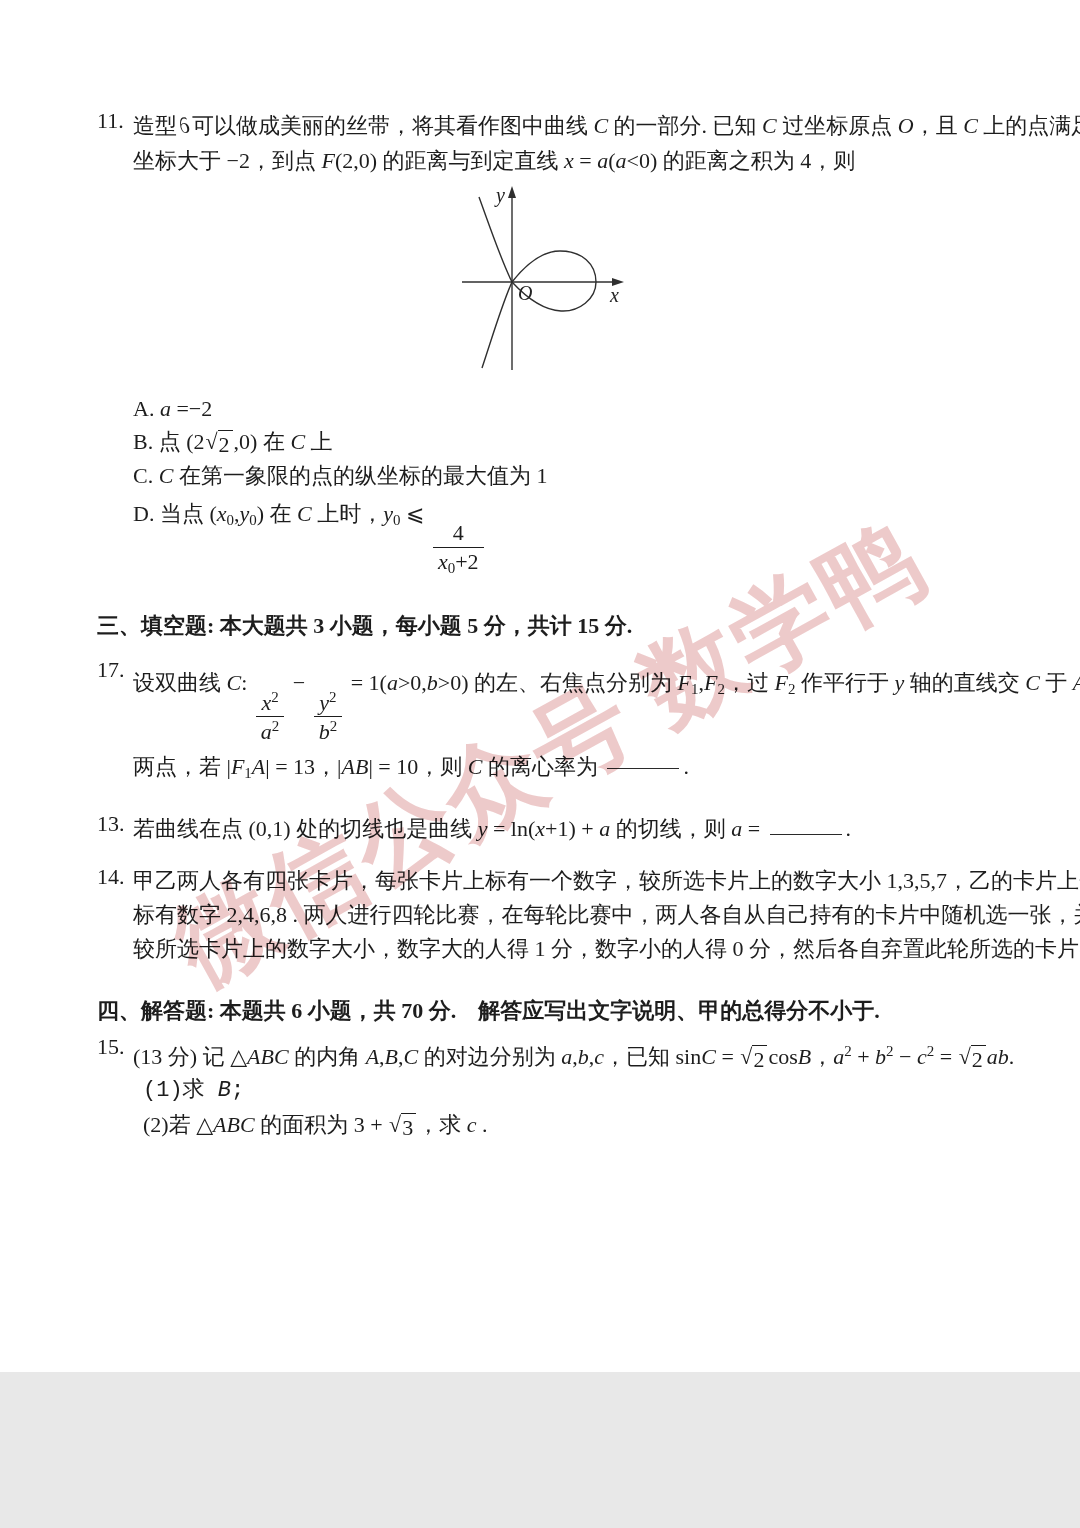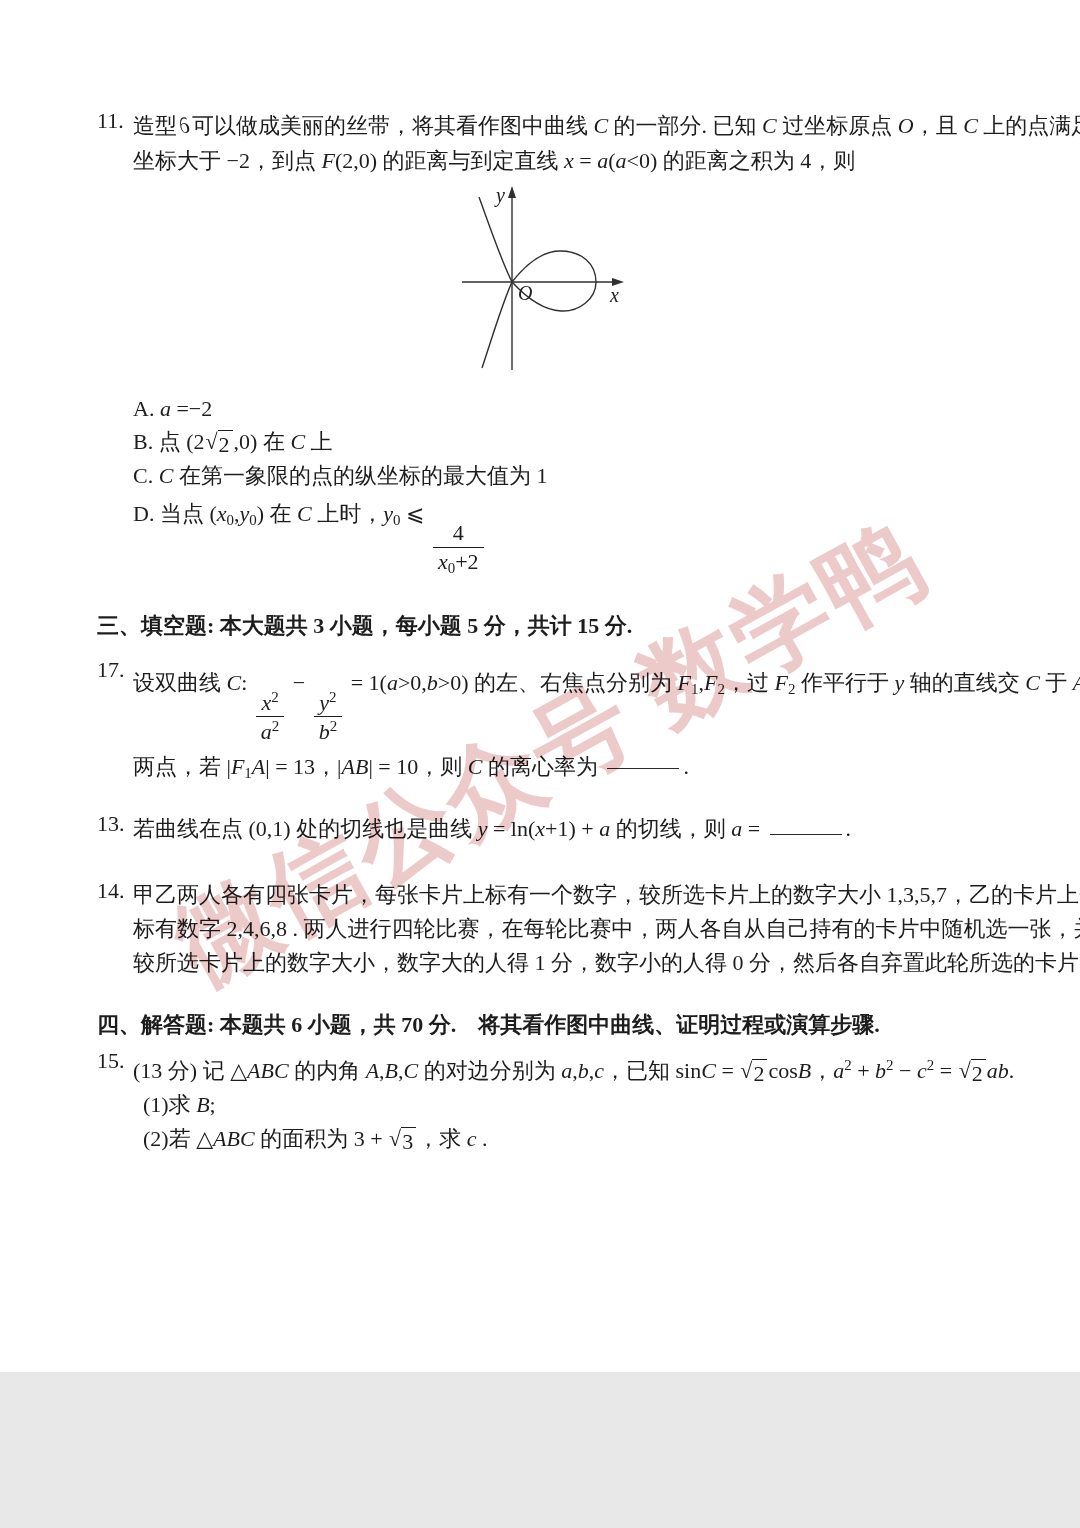--- a/index.html
+++ b/index.html
@@ -104,42 +104,42 @@
     </div>
   </div>
 
   <div class="qrow" style="margin-top:16px;">
     <div class="qnum">13.</div>
     <div class="qbody">
       <div class="qline"><span class="k">若曲线在点 </span><span class="r">(0,1)</span><span class="k"> 处的切线也是曲线 </span><span class="i">y</span><span class="r"> = ln(</span><span class="i">x</span><span class="r">+1) + </span><span class="i">a</span><span class="k"> 的切线，则 </span><span class="i">a</span><span class="r"> = </span><span class="blank" style="width: 72px;">&nbsp;</span><span class="r">.</span></div>
     </div>
   </div>
 
-  <div class="qrow lh34" style="margin-top:32px;">
+  <div class="qrow lh34" style="margin-top:18px;">
     <div class="qnum">14.</div>
     <div class="qbody">
       <div class="qline"><span class="k">甲乙两人各有四张卡片，每张卡片上标有一个数字，较所选卡片上的数字大小 </span><span class="r">1,3,5,7</span><span class="k">，乙的卡片上分别</span></div>
       <div class="qline"><span class="k">标有数字 </span><span class="r">2,4,6,8</span><span class="k"> . 两人进行四轮比赛，在每轮比赛中，两人各自从自己持有的卡片中随机选一张，并比</span></div>
       <div class="qline"><span class="k">较所选卡片上的数字大小，数字大的人得 </span><span class="r">1</span><span class="k"> 分，数字小的人得 </span><span class="r">0</span><span class="k"> 分，然后各自弃置此轮所选的卡片(弃置</span></div>
     </div>
   </div>
 
-  <div class="secheader" style="margin-top:30px;"><span class="k">四、解答题: 本题共 </span><span class="r">6</span><span class="k"> 小题，共 </span><span class="r">70</span><span class="k"> 分.　将其看作图中曲线、证明过程或演算步骤.</span></div>
+  <div class="secheader" style="margin-top:30px;"><span class="k">四、解答题: 本题共 </span><span class="r">6</span><span class="k"> 小题，共 </span><span class="r">70</span><span class="k"> 分.　解答应写出文字说明、甲的总得分不小于.</span></div>
 
   <div class="qrow lh34" style="margin-top:8px;">
     <div class="qnum">15.</div>
     <div class="qbody">
       <div class="qline"><span class="r">(13 </span><span class="k">分</span><span class="r">) </span><span class="k">记 </span><span class="r">△</span><span class="i">ABC</span><span class="k"> 的内角 </span><span class="i">A</span><span class="r">,</span><span class="i">B</span><span class="r">,</span><span class="i">C</span><span class="k"> 的对边分别为 </span><span class="i">a</span><span class="r">,</span><span class="i">b</span><span class="r">,</span><span class="i">c</span><span class="k">，已知 </span><span class="r">sin</span><span class="i">C</span><span class="r"> = </span><span class="sqrt">
             <span class="rsign">√</span>
             <span class="rcand">2</span>
           </span><span class="r">cos</span><span class="i">B</span><span class="k">，</span><span class="i">a</span><span class="su">2</span><span class="r"> + </span><span class="i">b</span><span class="su">2</span><span class="r"> − </span><span class="i">c</span><span class="su">2</span><span class="r"> = </span><span class="sqrt">
             <span class="rsign">√</span>
             <span class="rcand">2</span>
           </span><span class="i">ab</span><span class="r">.</span></div>
-      <div class="qline" style="margin-left:10px;"><span class="r">(1)</span><span class="k">求 </span><span class="i">B</span><span class="r">;</span></div>
+      <div class="qline" style="margin-left:10px;font-family:Liberation Mono, monospace;"><span class="r">(1)</span><span class="k">求 </span><span class="i">B</span><span class="r">;</span></div>
       <div class="qline" style="margin-left:10px;"><span class="r">(2)</span><span class="k">若 </span><span class="r">△</span><span class="i">ABC</span><span class="k"> 的面积为 </span><span class="r">3 + </span><span class="sqrt">
             <span class="rsign">√</span>
             <span class="rcand">3</span>
           </span><span class="k">，求 </span><span class="i">c</span><span class="r"> .</span></div>
     </div>
   </div>
 
   <div class="watermark">微信公众号 数学鸭</div>
 
   <div class="pagenum">2</div>

